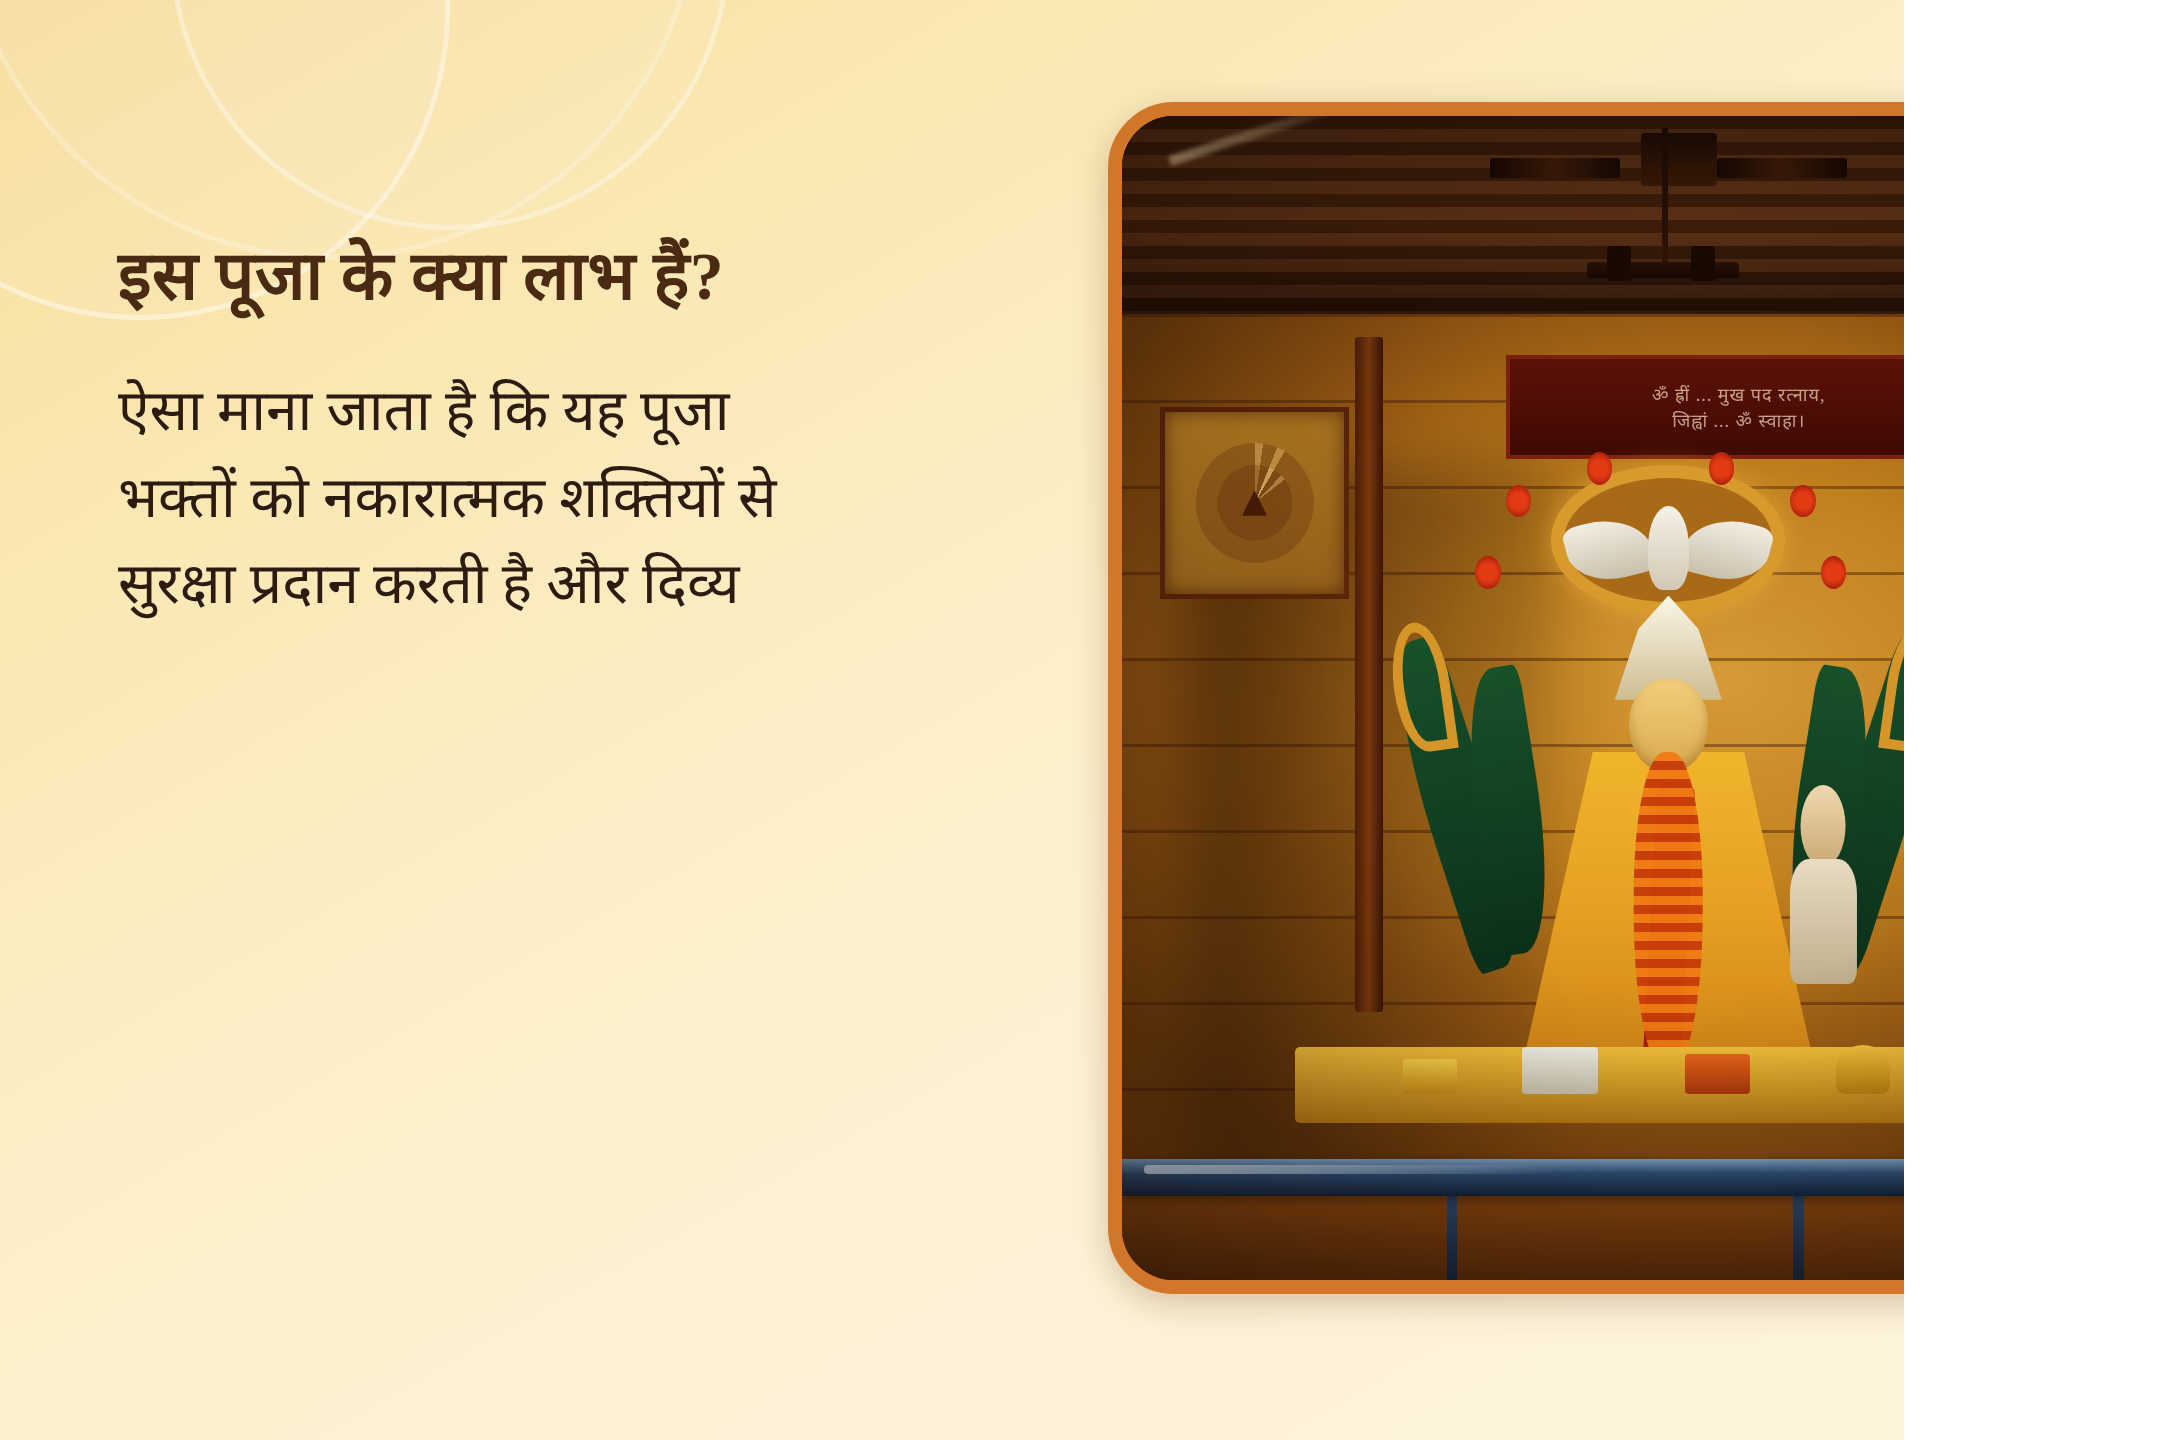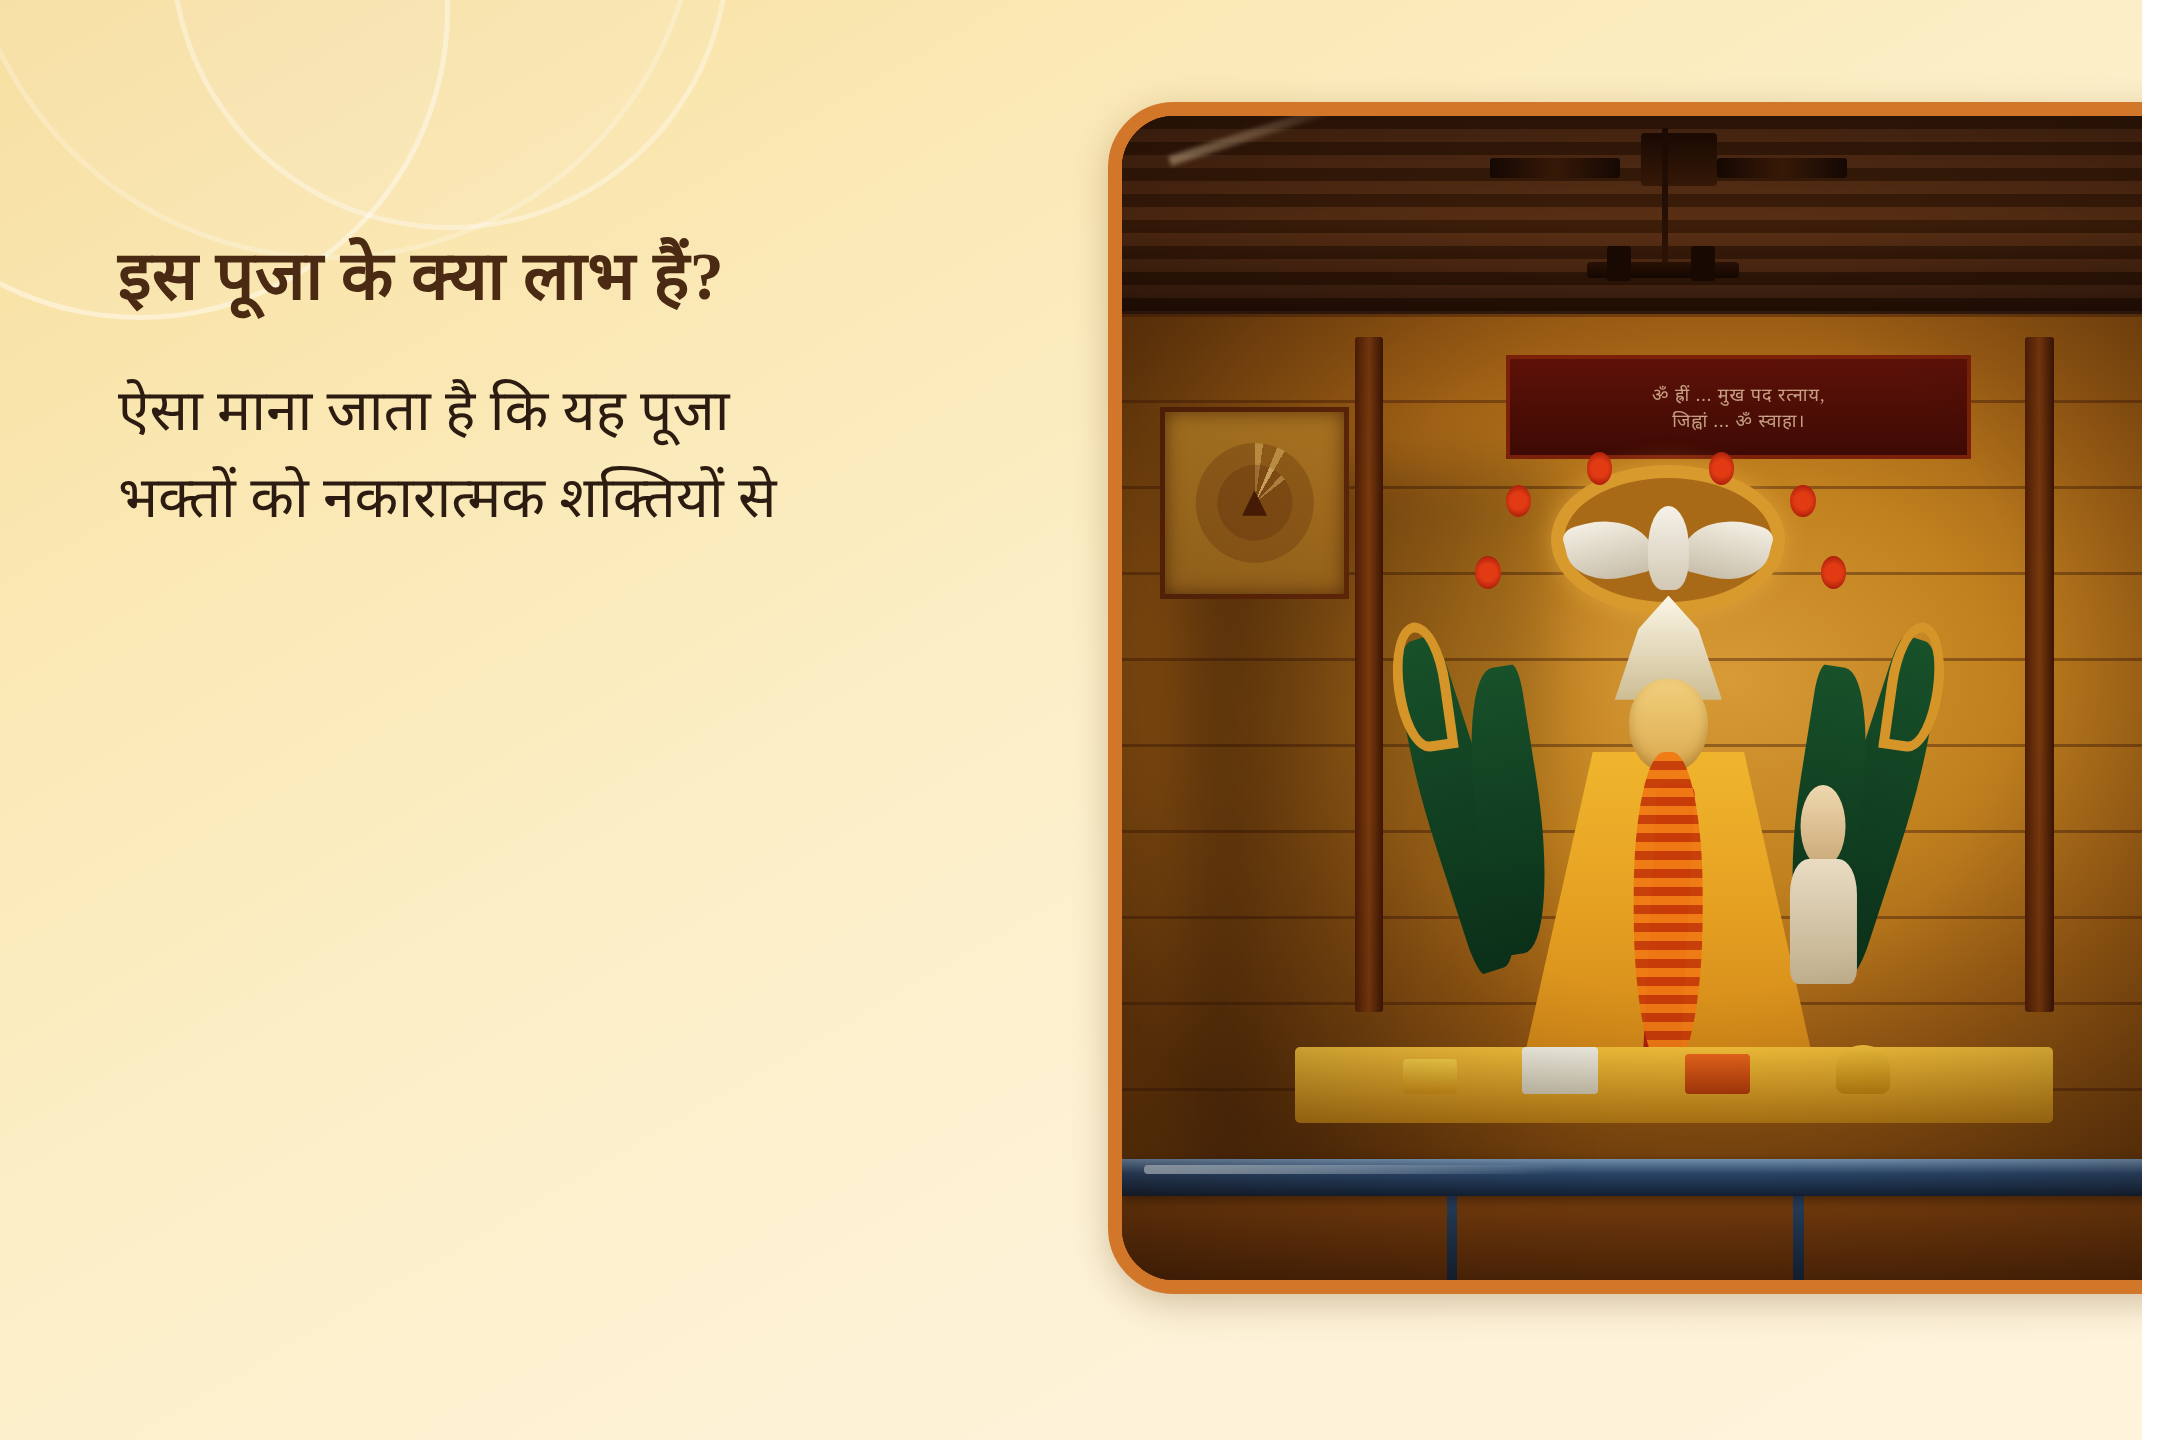--- a/index.html
+++ b/index.html
@@ -6,21 +6,21 @@
   * { margin:0; padding:0; box-sizing:border-box; }
 
   html, body {
     width:2160px; height:1440px;
     overflow:hidden;
     font-family:"Liberation Sans", sans-serif;
   }
 
   #slide {
     position:relative;
-    width:2142px; height:1440px;
+    width:1904px; height:1440px;
     background:
       linear-gradient(150deg,
         #F7DE9C 0%,
         #FAE7B2 22%,
         #FCEFC8 48%,
         #FDF2D6 72%,
         #FEF4DC 100%);
     overflow:hidden;
   }
 
@@ -406,20 +406,21 @@
   <div class="ring r2"></div>
   <div class="ring r3"></div>
 
   <div class="text-col">
 
     <h1 class="headline">इस पूजा के क्या लाभ हैं?</h1>
 
     <div class="body-copy">
       <span class="ln">ऐसा माना जाता है कि यह पूजा</span>
       <span class="ln">भक्तों को नकारात्मक शक्तियों से</span>
+      <span class="ln">सुरक्षा प्रदान करती है और दिव्य</span>
     </div>
   </div>
 
   <div class="photo-card">
     <div class="photo">
 
       <div class="back-wall"></div>
       <div class="wall-shadow"></div>
 
       <div class="yantra">

